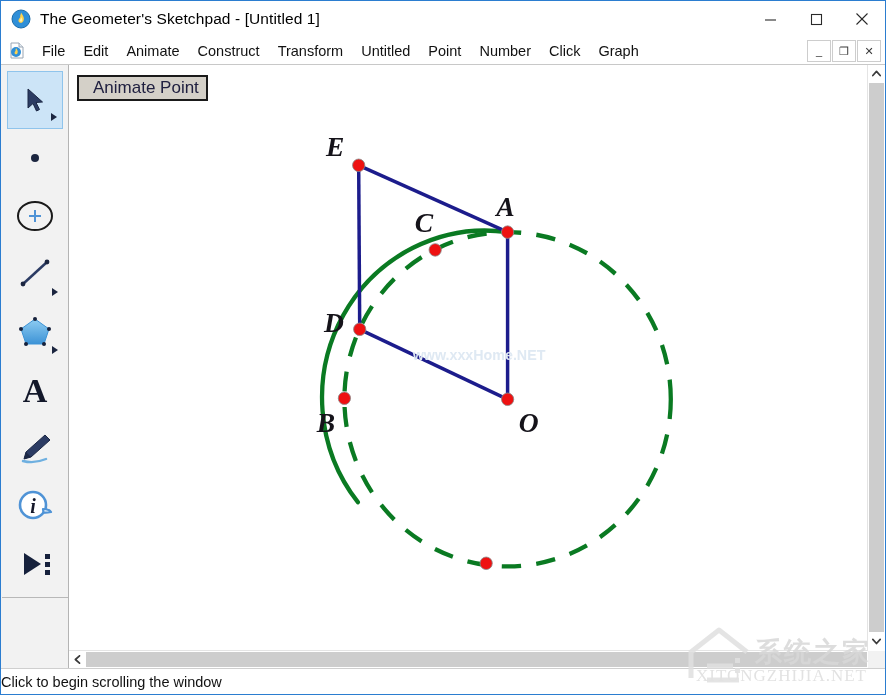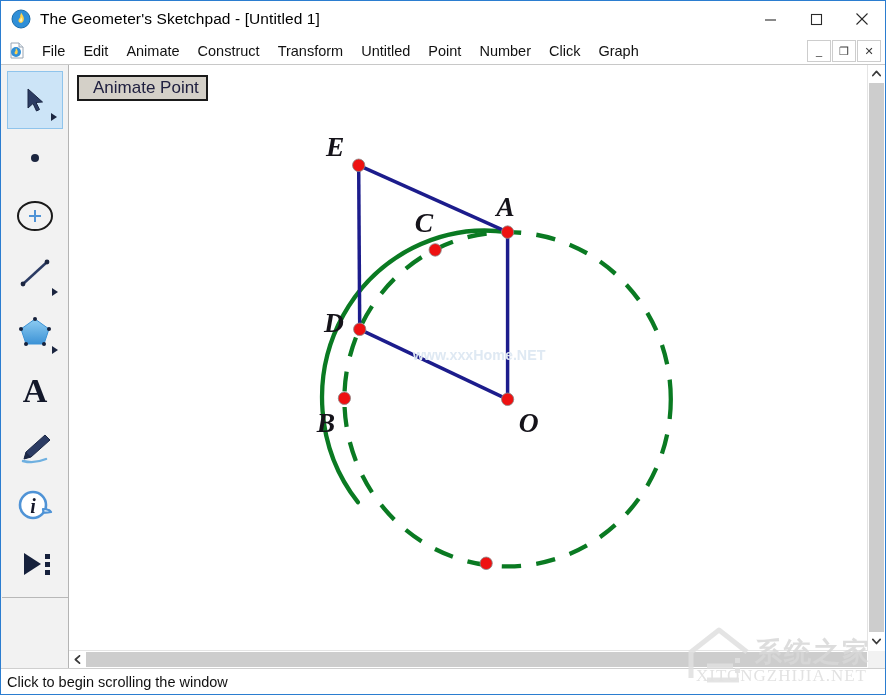--- a/index.html
+++ b/index.html
@@ -270,21 +270,20 @@
   }
 
   
   #status-bar {
     height: 26px;
     flex: 0 0 26px;
     background: #ffffff;
     border-top: 1px solid #cfcfcf;
     display: flex;
     align-items: center;
-    padding-left: 6px;
     box-sizing: border-box;
     position: relative;
   }
   #status-text {
     font-size: 14.5px;
     color: #111111;
     white-space: nowrap;
   }
 
   

